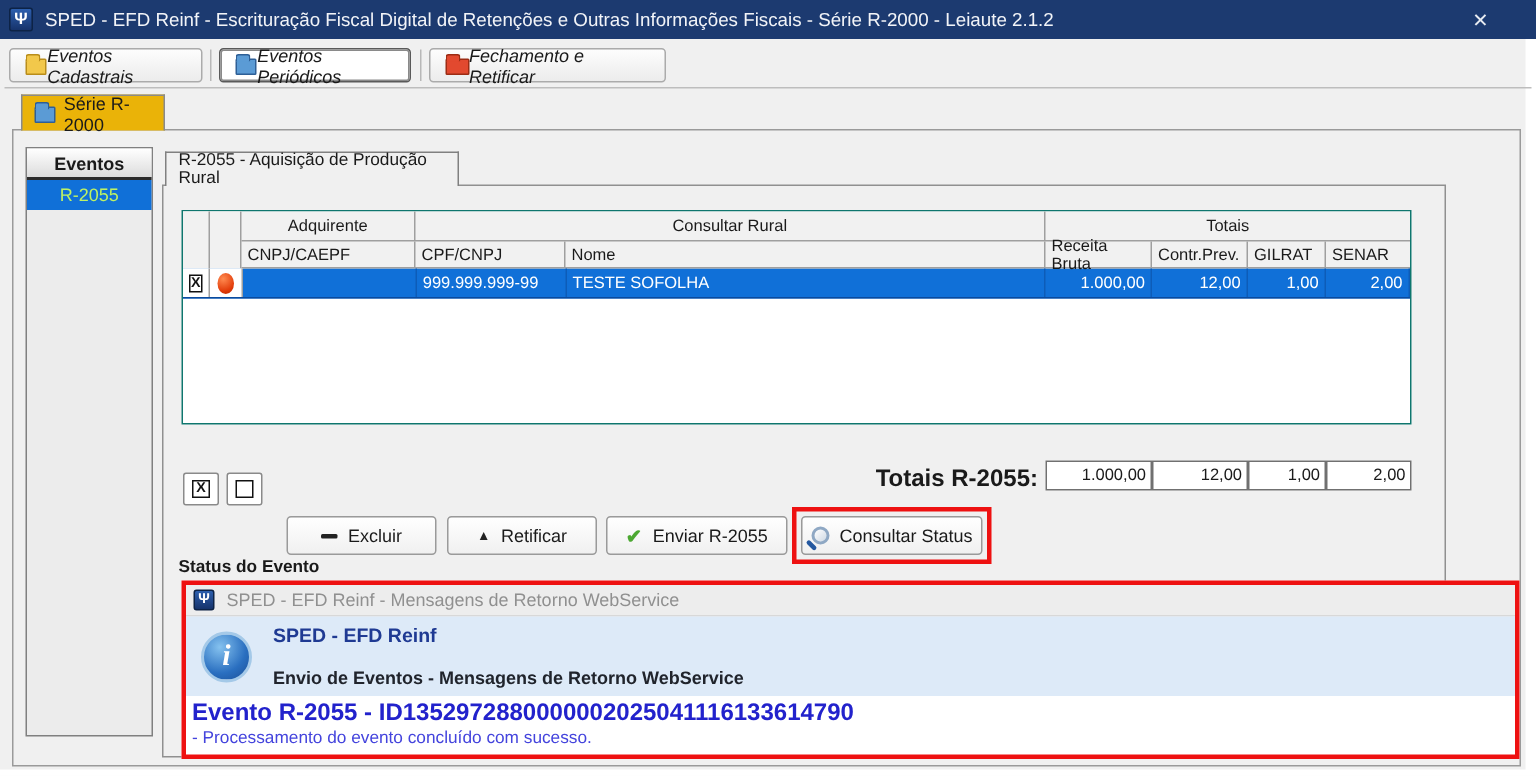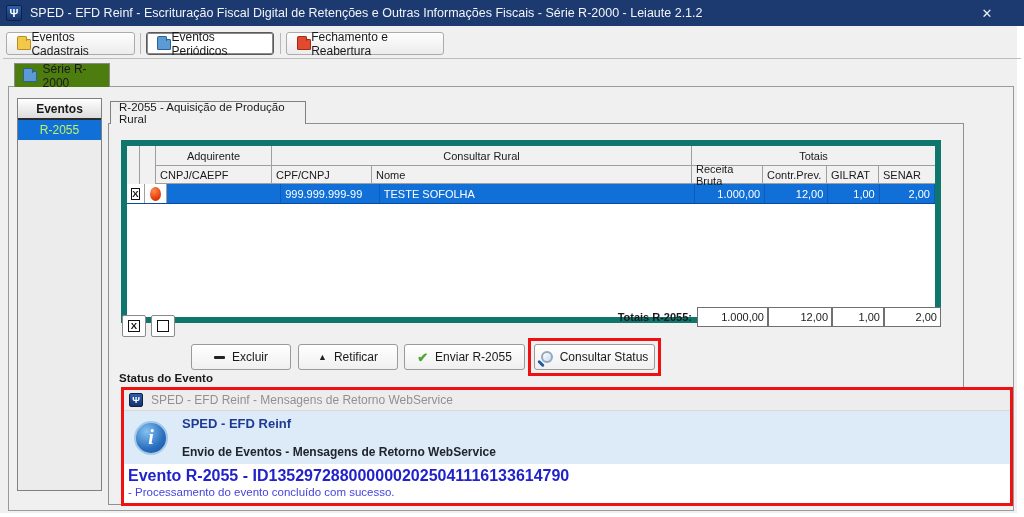--- a/index.html
+++ b/index.html
@@ -8,46 +8,46 @@
   .stage { position:absolute; left:0; top:0; width:1024px; height:517px; background:#fff; }
   .appbody { position:absolute; left:0; top:26px; width:1017px; height:487px; background:#f0f0f0; }
 
   
   .titlebar { position:absolute; left:0; top:0; width:1024px; height:26px; background:#1c3a70; display:flex; align-items:center; }
   .sped-icon { width:16px; height:16px; margin-left:6px; background:linear-gradient(#2d5fae,#16336b); border:1px solid #0d2346; border-radius:2px; color:#fff; font-size:11px; font-weight:bold; display:flex; align-items:center; justify-content:center; line-height:1; }
   .title-text { color:#f2f4f8; font-size:12.5px; margin-left:8px; white-space:nowrap; }
   .close-btn { position:absolute; right:26px; top:3px; width:22px; height:20px; color:#e8ecf2; font-size:13px; display:flex; align-items:center; justify-content:center; cursor:default; }
 
   
-  .maintab { position:absolute; top:32px; height:23px; background:linear-gradient(#fdfdfd,#ececec); border:1px solid #ababab; border-radius:3px; display:flex; align-items:center; gap:0; padding:0 10px; font-size:12px; }
+  .maintab { position:absolute; top:32px; height:23px; background:linear-gradient(#fdfdfd,#ececec); border:1px solid #ababab; border-radius:3px; display:flex; align-items:center; gap:0; padding:0 10px; font-size:12px;font-style:italic; }
   .maintab.active { background:#fff; border:1px solid #5a5a5a; box-shadow:0 0 0 1px #8a8a8a inset; }
   .tabsep { position:absolute; top:33px; height:21px; width:1px; background:#b8b8b8; }
   .folder { position:relative; width:16px; height:11px; border-radius:1px; border:1px solid; margin-top:2px; }
   .folder::before { content:""; position:absolute; left:-1px; top:-4px; width:8px; height:4px; border:1px solid; border-color:inherit; border-bottom:none; border-radius:2px 2px 0 0; background:inherit; }
   .f-yellow { background:#f2c84b; border-color:#b98d1b; }
   .f-blue { background:#5b9bd5; border-color:#2e5f96; }
   .f-red { background:#e2492f; border-color:#9c2c14; }
 
   .hline { position:absolute; left:3px; top:58px; width:1018px; height:1px; background:#bdbdbd; }
 
   
-  .series-tab { position:absolute; left:14px; top:63px; width:96px; height:24px; background:#4d7c0f; border:1px solid #8a8a8a; border-bottom:none; display:flex; align-items:center; gap:6px; padding:0 8px; z-index:3; font-size:12px; }
+  .series-tab { position:absolute; left:14px; top:63px; width:96px; height:24px; background:#eab308; border:1px solid #8a8a8a; border-bottom:none; display:flex; align-items:center; gap:6px; padding:0 8px; z-index:3; font-size:12px; }
   .outer-panel { position:absolute; left:8px; top:86px; width:1006px; height:425px; border:1px solid #9a9a9a; background:#f0f0f0; }
 
   
   .events-panel { position:absolute; left:17px; top:98px; width:85px; height:393px; border:1px solid #808080; background:#ececec; }
   .events-header { height:21px; background:linear-gradient(#ffffff,#dcdcdc); border-bottom:2px solid #2b2b2b; font-weight:bold; font-size:12px; display:flex; align-items:center; justify-content:center; }
   .events-item { height:20px; background:#1070d8; color:#bef264; display:flex; align-items:center; justify-content:center; font-size:12px; }
 
   
   .event-tab { position:absolute; left:110px; top:101px; width:196px; height:23px; background:#f0f0f0; border:1px solid #808080; border-bottom:none; display:flex; align-items:center; padding:0 8px; z-index:3; font-size:11.5px; }
   .inner-panel { position:absolute; left:108px; top:123px; width:856px; height:382px; border:1px solid #909090; background:#f0f0f0; }
 
   
-  .grid { position:absolute; left:121px; top:140px; width:820px; height:183px; background:#fff; border:6px solid #0f766e; }
+  .grid { position:absolute; left:121px; top:140px; width:820px; height:143px; background:#fff; border:1px solid #0f766e; }
   .ghead { display:flex; height:38px; background:#f1f1f1; }
   .ghc { border-right:1px solid #9f9f9f; background:#f1f1f1; }
   .gh-sel { width:18px; } .gh-ind { width:22px; }
   .gh-main { flex:1; display:flex; flex-direction:column; }
   .gh-top, .gh-bot { display:flex; }
   .gh-top { height:20px; border-bottom:1px solid #9f9f9f; }
   .gh-bot { height:18px; border-bottom:1px solid #9f9f9f; }
   .gh-cell { border-right:1px solid #9f9f9f; display:flex; align-items:center; font-size:11px; padding:0 4px; }
   .center { justify-content:center; }
   .w-adq { width:116px; } .w-prod { width:420px; } .w-tot { width:243px; border-right:none; }
@@ -57,21 +57,21 @@
   .grow { display:flex; height:20px; background:#1070d8; color:#fff; border-bottom:1px solid #0a4a9e; }
   .grow .cell { display:flex; align-items:center; font-size:11px; padding:0 4px; border-right:1px solid #0d5cb8; }
   .cell-sel { width:18px; background:#fff; justify-content:center; border-right:1px solid #9f9f9f !important; }
   .cell-ind { width:22px; background:#fff; justify-content:center; border-right:1px solid #9f9f9f !important; }
   .num { justify-content:flex-end; }
 
   .chk { width:12px; height:12px; border:1.5px solid #111; background:#fff; color:#111; font-size:9.5px; font-weight:bold; display:flex; align-items:center; justify-content:center; line-height:1; }
   .red-circle { width:11px; height:14px; border-radius:50%; background:radial-gradient(circle at 35% 28%, #ff8a50, #e23c0a 65%, #b42800); }
 
   
-  .totals-label { position:absolute; left:480px; top:311px; width:212px; text-align:right; font-weight:bold; font-size:11px; }
+  .totals-label { position:absolute; left:480px; top:311px; width:212px; text-align:right; font-weight:bold; font-size:16px; }
   .tot-box { position:absolute; top:307px; height:20px; background:#fff; border:1px solid #707070; font-size:11px; display:flex; align-items:center; justify-content:flex-end; padding:0 3px; }
 
   
   .btn { position:absolute; height:26px; background:linear-gradient(#ffffff,#f0f0f0); border:1px solid #9a9a9a; border-radius:3px; display:flex; align-items:center; justify-content:center; gap:7px; font-size:12px; }
   .selbtn { position:absolute; top:315px; width:24px; height:22px; background:#fff; border:1px solid #8a8a8a; border-radius:2px; display:flex; align-items:center; justify-content:center; }
   .minus-glyph { width:11px; height:3px; background:#222; border-radius:1px; }
   .tri-glyph { font-size:9px; color:#222; line-height:1; }
   .check-glyph { font-size:13px; color:#4ca832; font-weight:bold; line-height:1; }
   .mag { position:relative; width:12px; height:12px; border:2px solid #8fa8c4; border-radius:50%; background:linear-gradient(135deg,#ffffff,#cfd9e4); }
   .mag::after { content:""; position:absolute; width:8px; height:3px; background:#2458a0; transform:rotate(45deg); left:-6px; top:9px; border-radius:2px; }
@@ -110,21 +110,21 @@
     <span>Eventos Cadastrais</span>
   </div>
   <div class="tabsep" style="left:140px;"></div>
   <div class="maintab active" style="left:146px;width:128px;">
     <span class="folder f-blue"></span>
     <span>Eventos Periódicos</span>
   </div>
   <div class="tabsep" style="left:280px;"></div>
   <div class="maintab" style="left:286px;width:158px;">
     <span class="folder f-red"></span>
-    <span>Fechamento e Reabertura</span>
+    <span>Fechamento e Retificar</span>
   </div>
   <div class="hline"></div>
 
   <div class="series-tab">
     <span class="folder f-blue"></span>
     <span>Série R-2000</span>
   </div>
   <div class="outer-panel"></div>
 
   <div class="events-panel">

